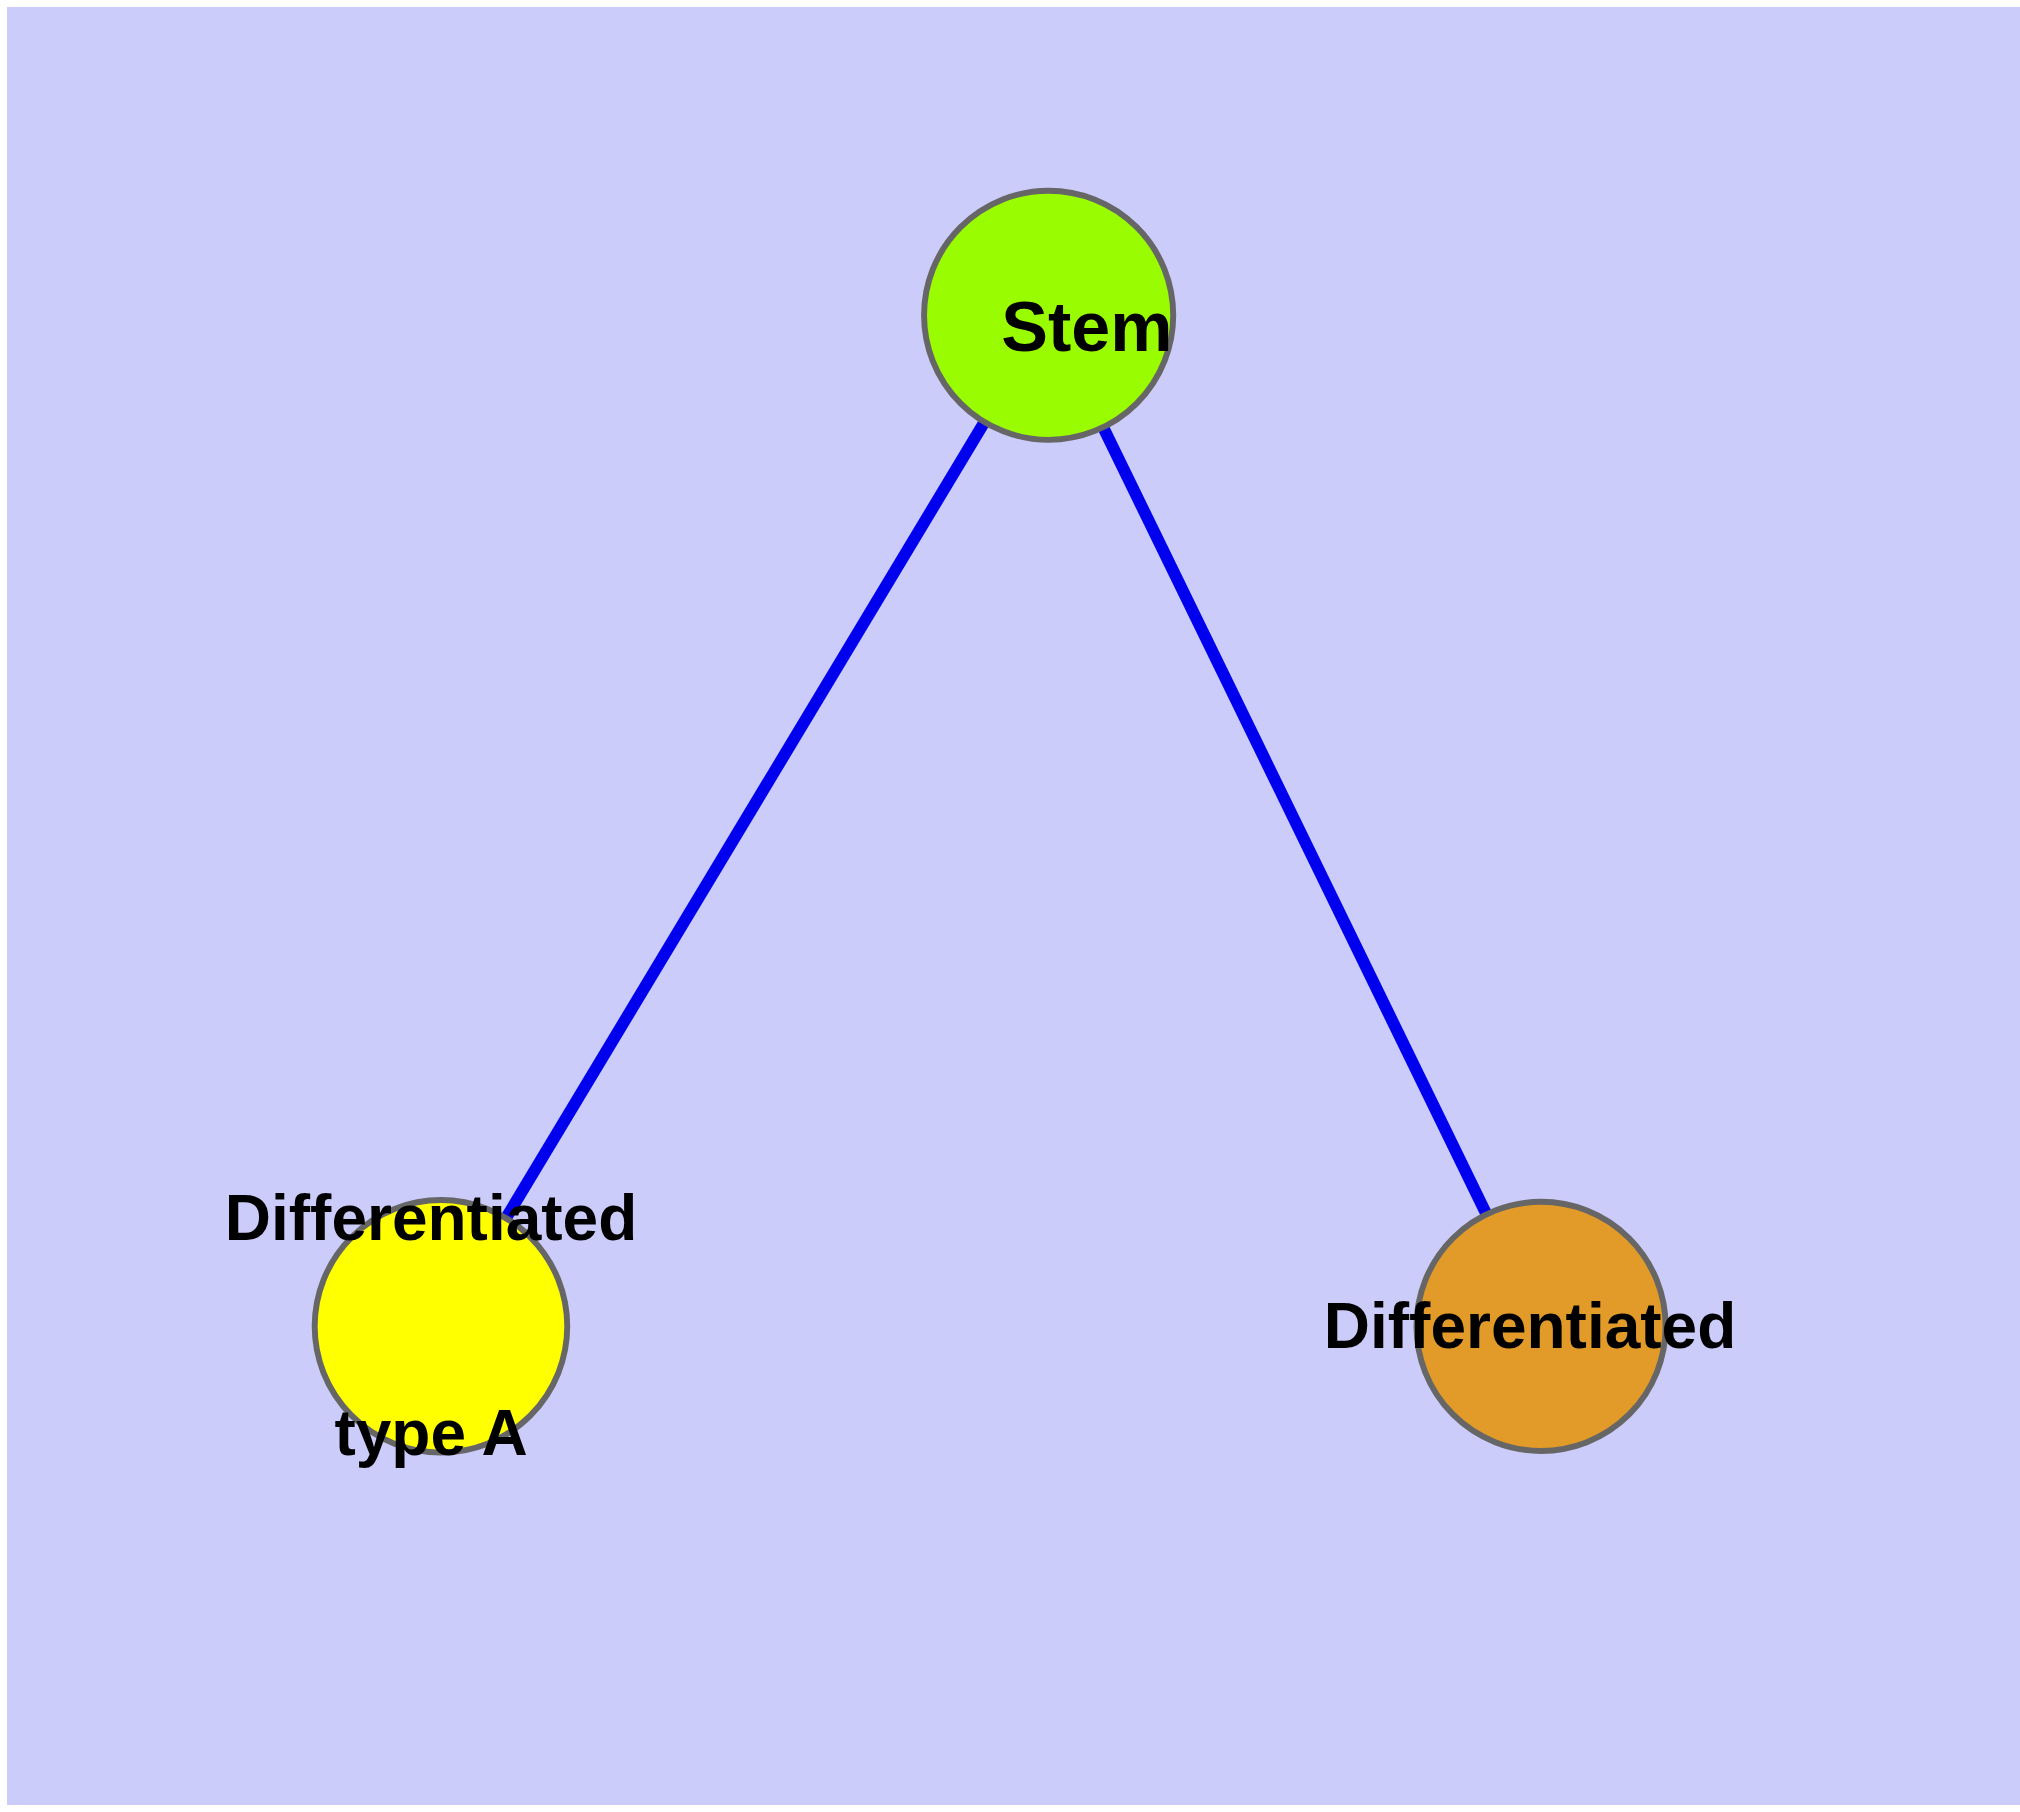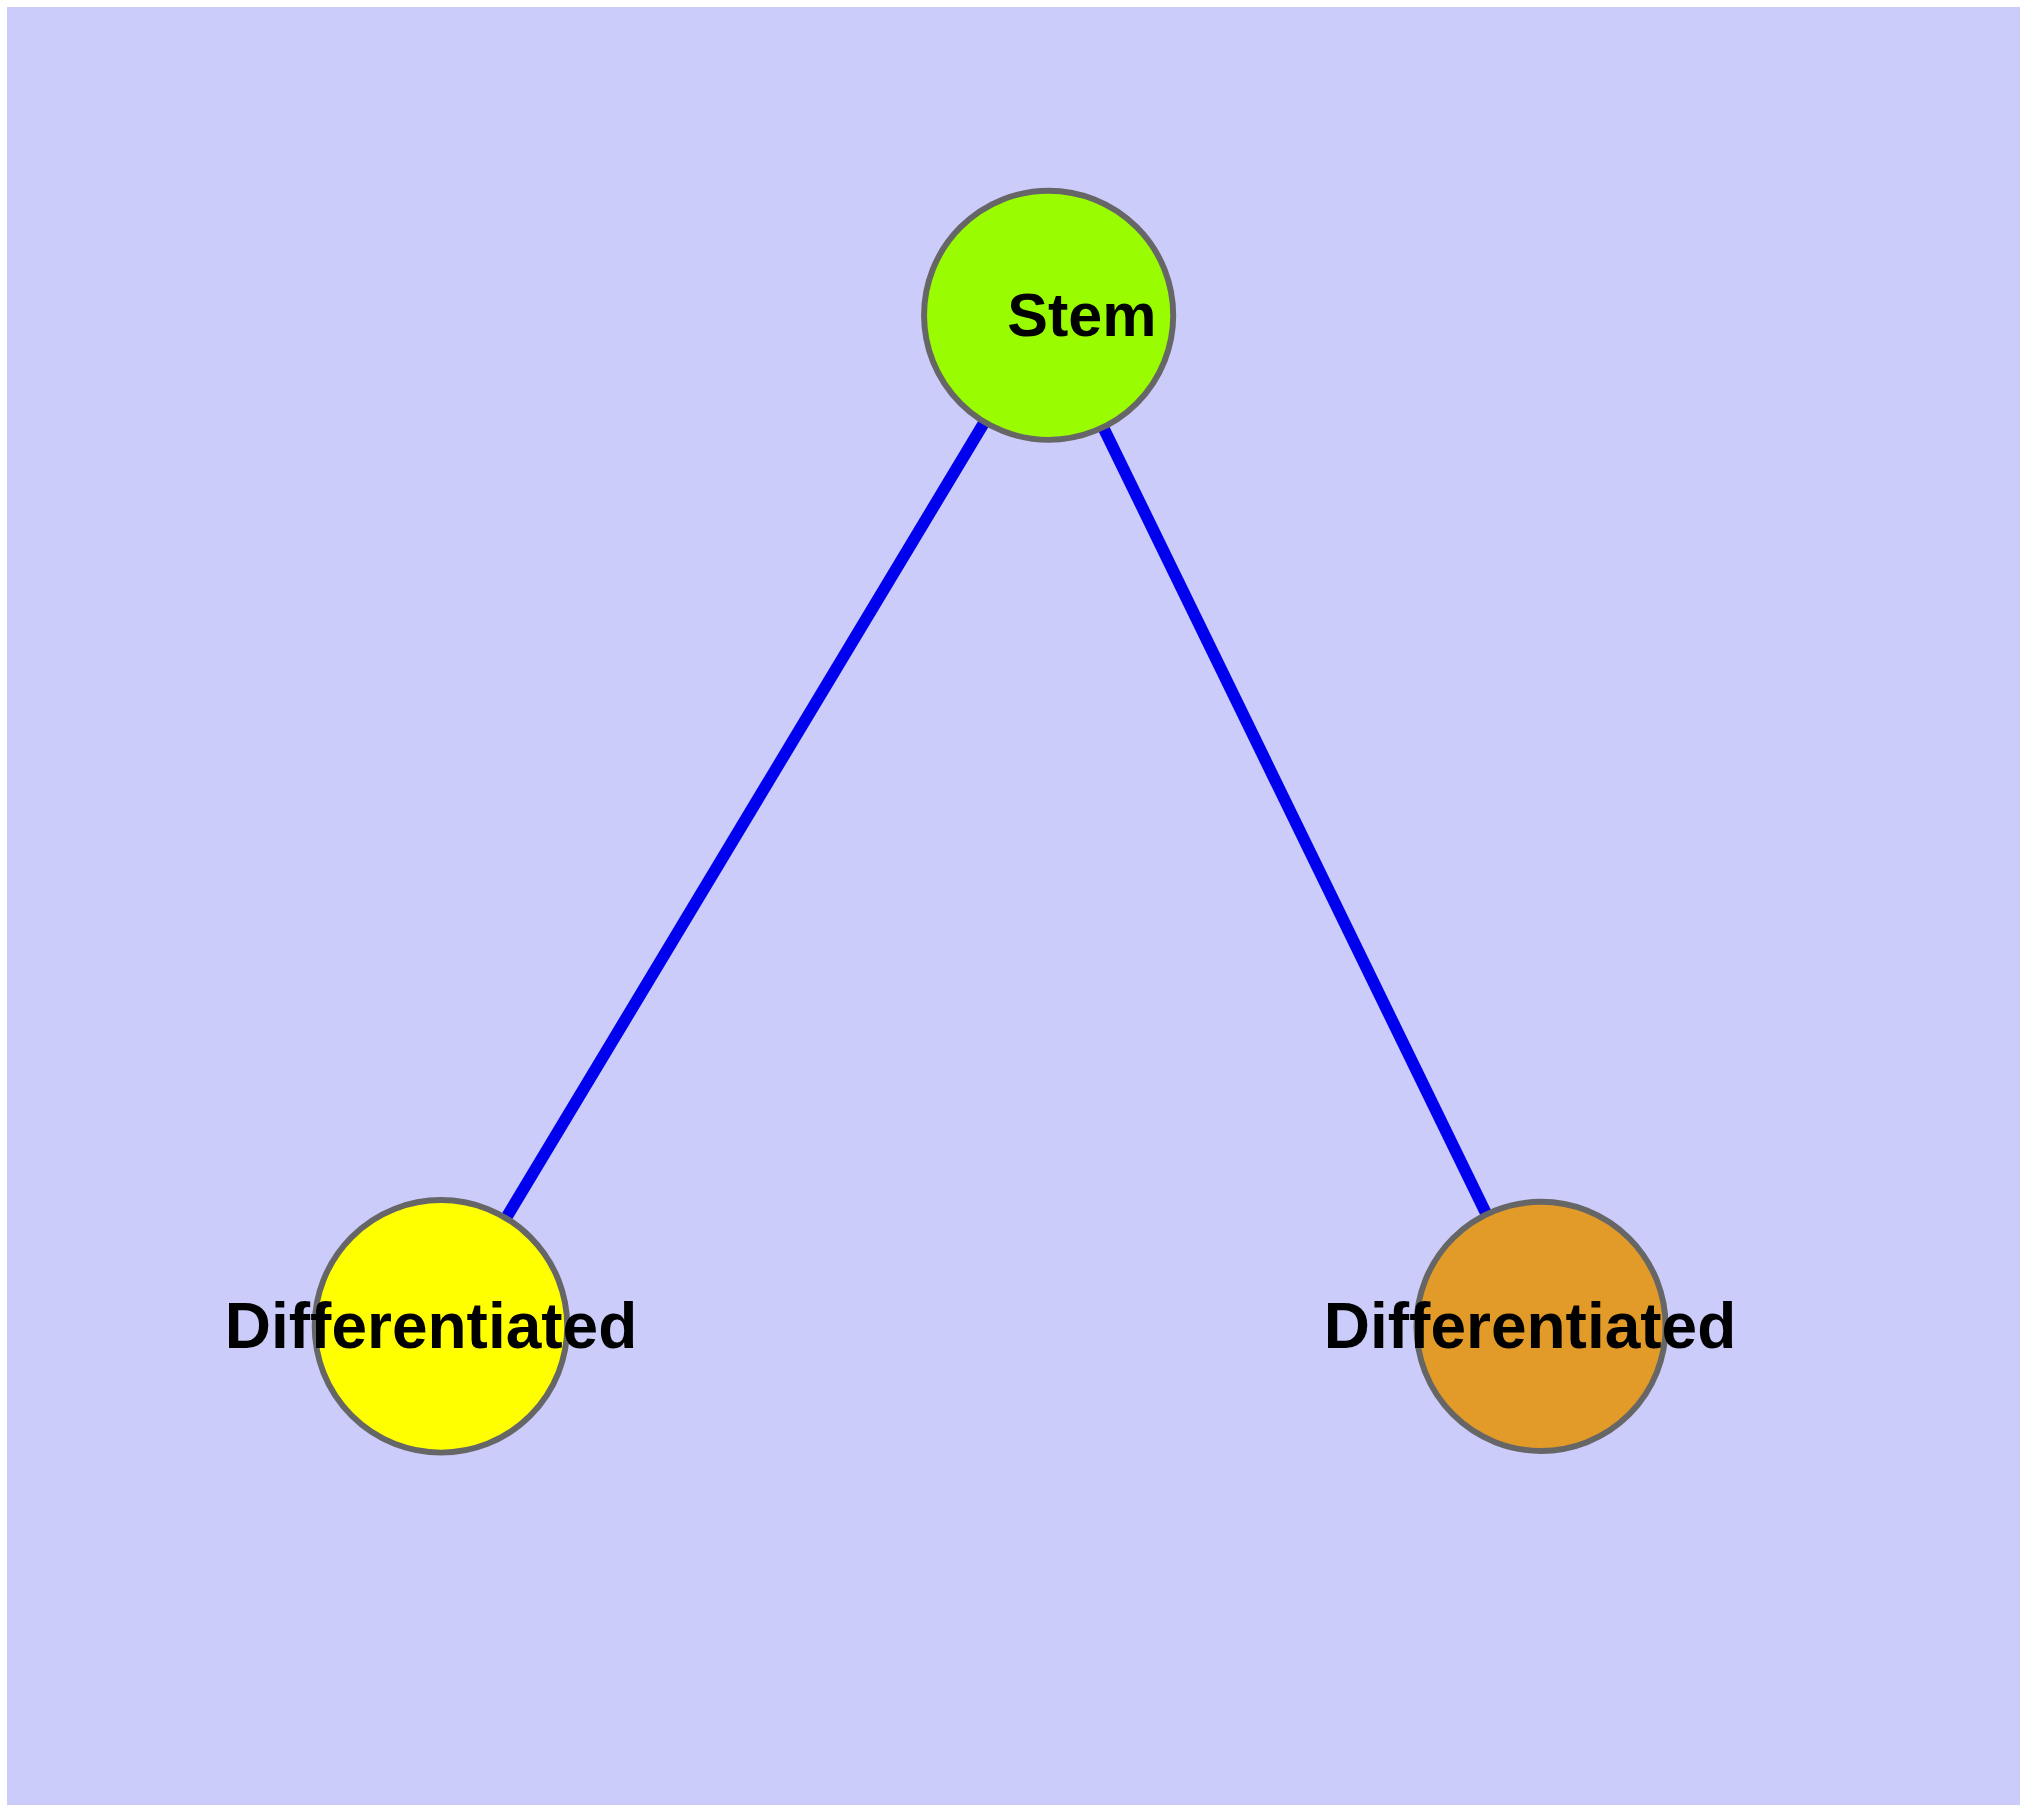--- a/index.html
+++ b/index.html
@@ -36,23 +36,23 @@
     color: #000000;
     font-family: "Liberation Sans", sans-serif;
     font-weight: bold;
     text-align: center;
     white-space: pre;
     line-height: 1.12;
     pointer-events: none;
     user-select: none;
   }
   .label-stem {
-    font-size: 61px;
+    font-size: 70px;
     left: 1048px;
-    top: 315px;
+    top: 328px;
     transform: translate(-50%, -50%);
   }
   .label-type-a {
     font-size: 64px;
     left: 431px;
     top: 1327px;
     transform: translate(-50%, -50%);
   }
   .label-type-b {
     font-size: 64px;
@@ -81,20 +81,21 @@
       <circle cx="1818" cy="1565" r="147" fill="#e29b28" stroke="#666666" stroke-width="7"></circle>
     </g>
   </svg>
 
   <div class="node-label label-stem">
     <span>Stem</span>
   </div>
 
   <div class="node-label label-type-a">
     <div>Differentiated</div>
+    <div>type A</div>
   </div>
 
   <div class="node-label label-type-b">
     <div>Differentiated</div>
   </div>
 
 </div>
 
 
 </body></html>

